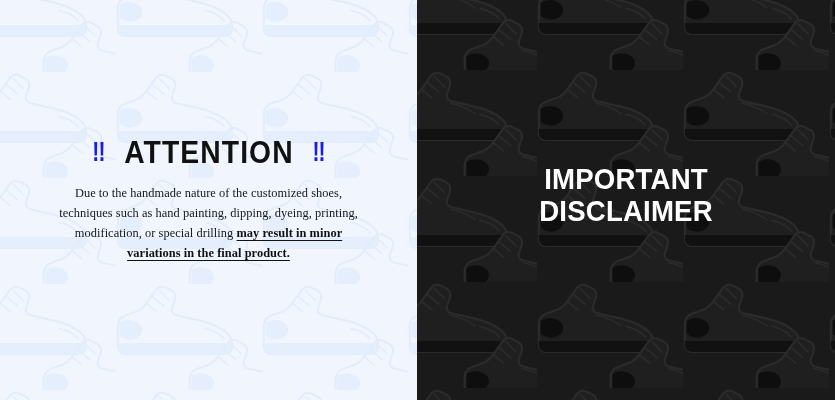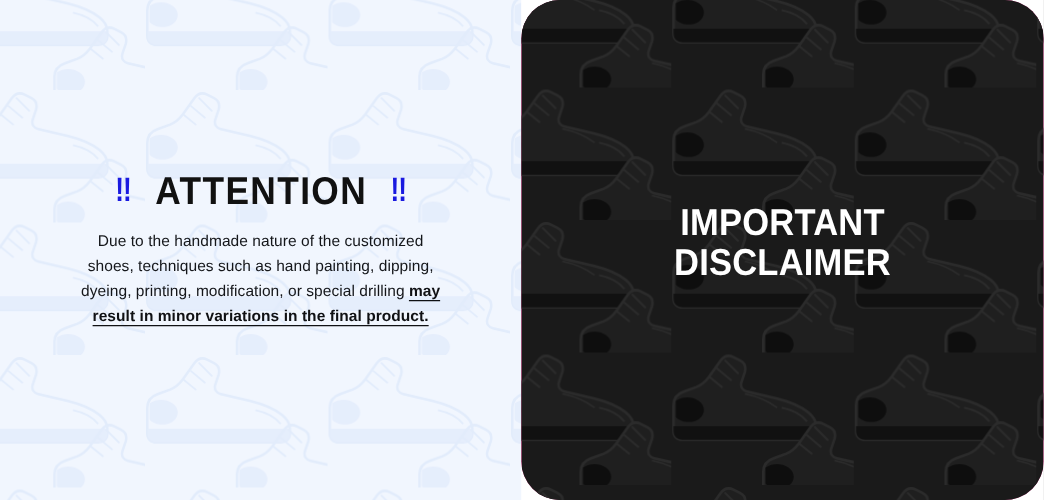--- a/index.html
+++ b/index.html
@@ -22,21 +22,21 @@
   .panel {
     position:relative;
     height:400px;
     overflow:hidden;
     display:flex;
     flex-direction:column;
     align-items:center;
     justify-content:center;
   }
   #panel-attention  { width:417px; background:#f1f6fe; }
-  #panel-disclaimer { width:418px; background:#ec4899;border-radius:31px; }
+  #panel-disclaimer { width:418px; background:#d946ef; }
 
   
   .pattern {
     position:absolute;
     top:0; left:0; right:0; bottom:0;
     pointer-events:none;
     z-index:0;
   }
   .pattern svg { display:block; width:100%; height:100%; }
 
@@ -91,21 +91,21 @@
     line-height:1.06;
   }
   #disclaimer-heading .hline { display:block; }
 
   
   .body-text {
     font-size:12.4px;
     line-height:1.62;
     letter-spacing:0.05px;
   }
-  #attention-body  { color:#14161a; max-width:300px; margin:0 auto; }
+  #attention-body  { color:#14161a; max-width:300px; margin:0 auto;font-family:Liberation Serif, serif; }
   #disclaimer-body { color:#ffffff; max-width:322px; margin:0 auto; }
 
   .emph {
     font-weight:bold;
     text-decoration:underline;
     text-underline-offset:2.5px;
     text-decoration-thickness:1.3px;
   }
   #attention-body .emph  { color:#101114; }
   #disclaimer-body .emph { color:#ffffff; }

